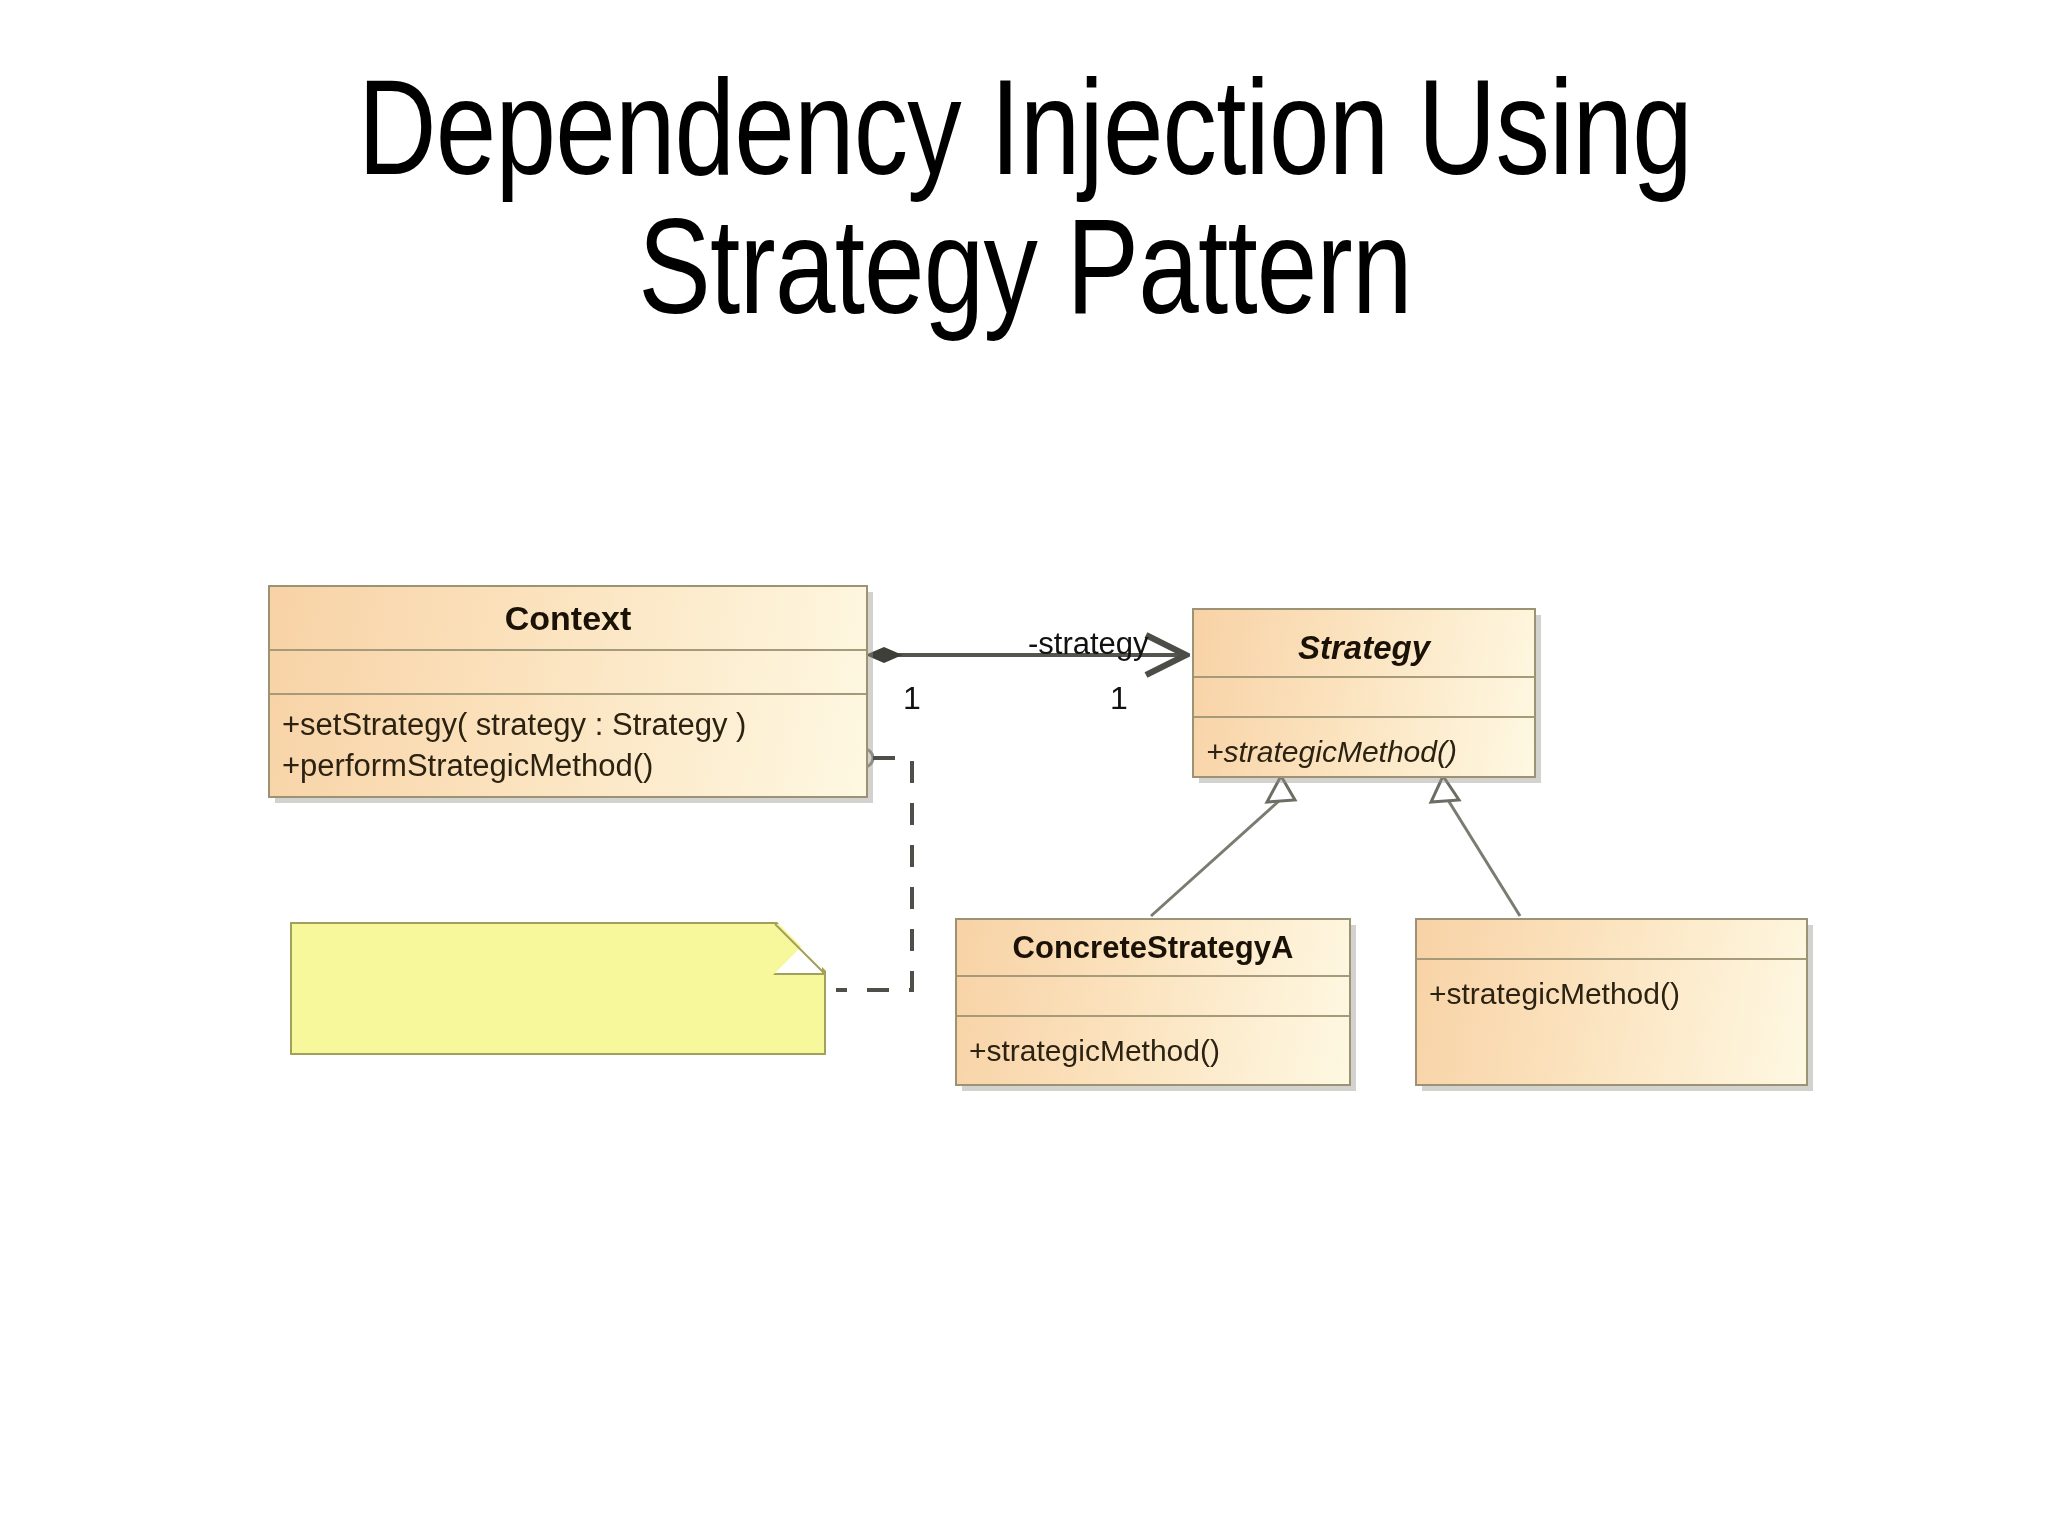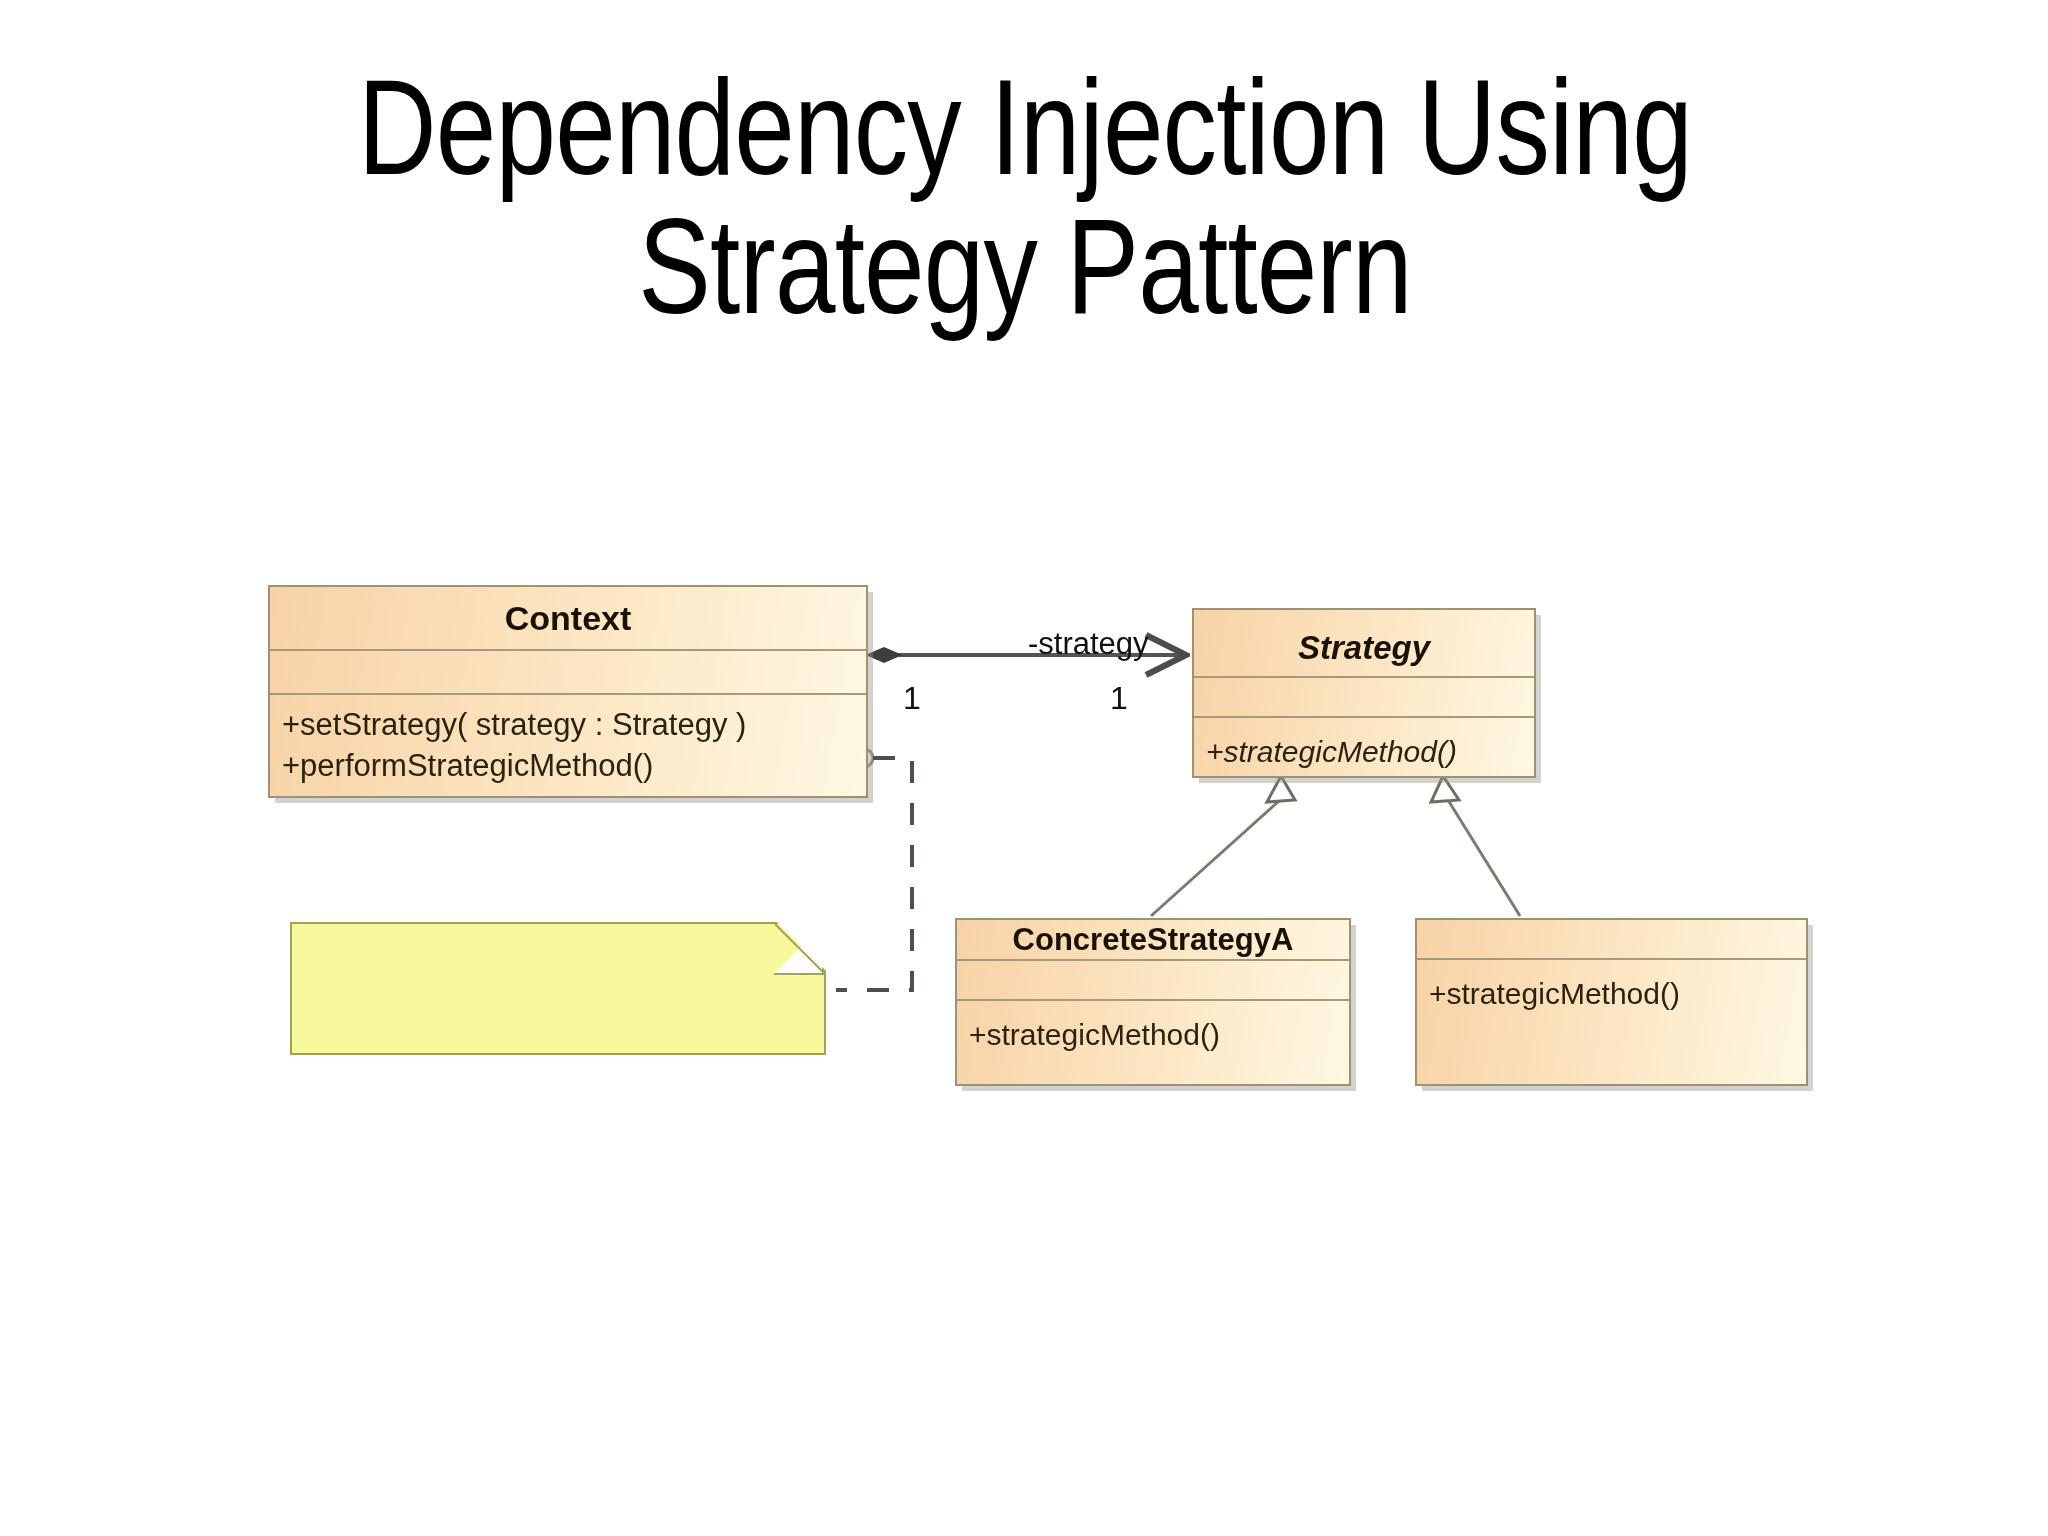--- a/index.html
+++ b/index.html
@@ -106,21 +106,21 @@
   #class-strategy .c-ops   { height: 68px; }
   #class-strategy .cname   { font-size: 33px; }
   #class-strategy .member  { font-size: 30px; }
 
   #class-concrete-a {
     left: 955px;  top: 918px; width: 396px; height: 168px;
   }
   #class-concrete-b {
     left: 1415px; top: 918px; width: 393px; height: 168px;
   }
-  #class-concrete-a .c-title, #class-concrete-b .c-title { height: 41px; }
+  #class-concrete-a .c-title, #class-concrete-b .c-title { height: 57px; }
   #class-concrete-a .c-attrs, #class-concrete-b .c-attrs { height: 40px; }
   #class-concrete-a .c-ops,   #class-concrete-b .c-ops   { height: 68px; }
   #class-concrete-a .cname,   #class-concrete-b .cname   { font-size: 31px; }
   #class-concrete-a .member,  #class-concrete-b .member  { font-size: 30px; }
 
   
   #uml-note {
     position: absolute;
     left: 290px;
     top: 922px;

